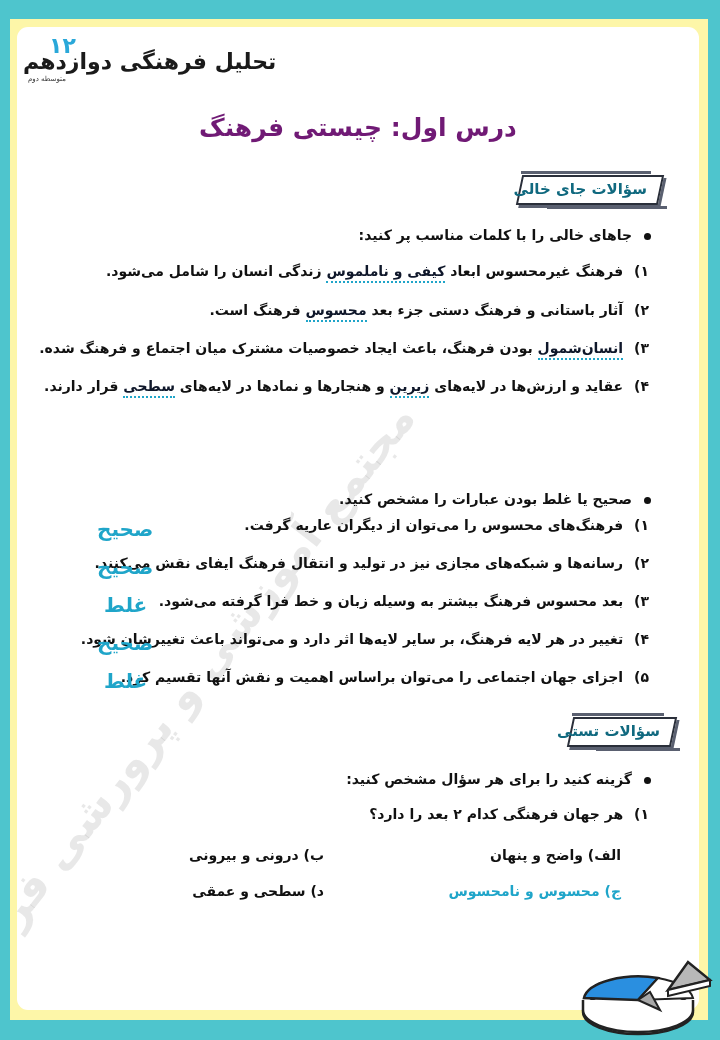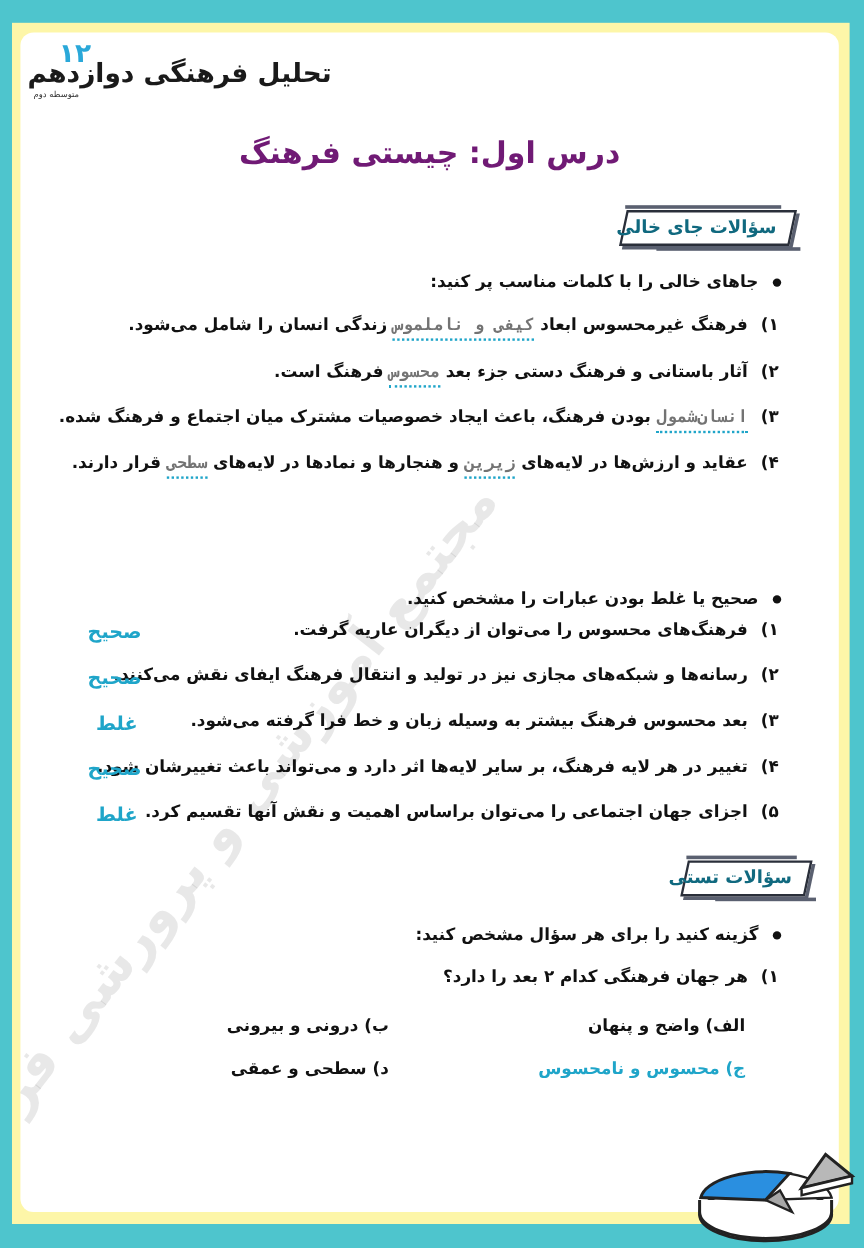--- a/index.html
+++ b/index.html
@@ -120,32 +120,32 @@
     position: absolute;
     right: 50px;
     direction: rtl;
     font-size: 14px;
     font-weight: bold;
     color: #111;
     white-space: nowrap;
   }
   .q-num { margin-left: 6px; }
   .ans {
-    color: #737373;
+    color: #0f172a;
     border-bottom: 2px dotted #1fa5c9;
     padding-bottom: 2px;
-    font-family: Liberation Mono, monospace;
   }
   .tf-answer {
     position: absolute;
     direction: rtl;
-    font-size: 16px;
+    font-size: 20px;
     font-weight: bold;
     color: #1fa5c9;
     white-space: nowrap;
+    margin-left: 24px;
   }
   .opt {
     position: absolute;
     direction: rtl;
     font-size: 14px;
     font-weight: bold;
     color: #111;
     white-space: nowrap;
   }
   .opt.correct { color: #1fa5c9; }

